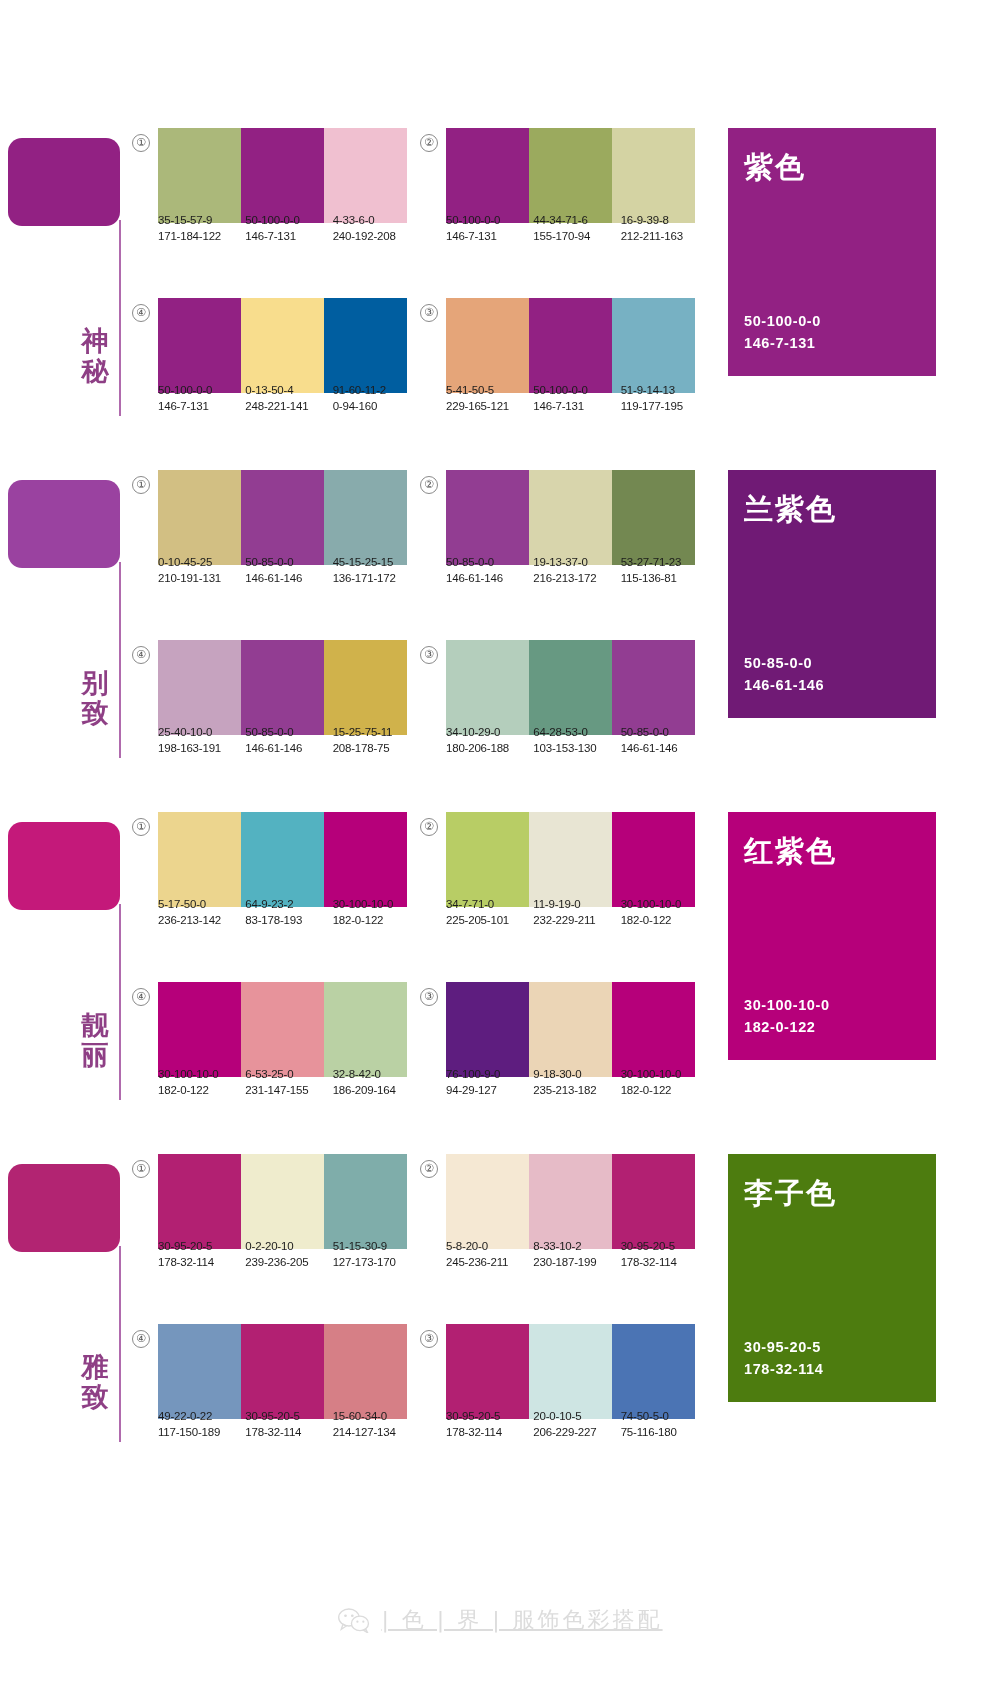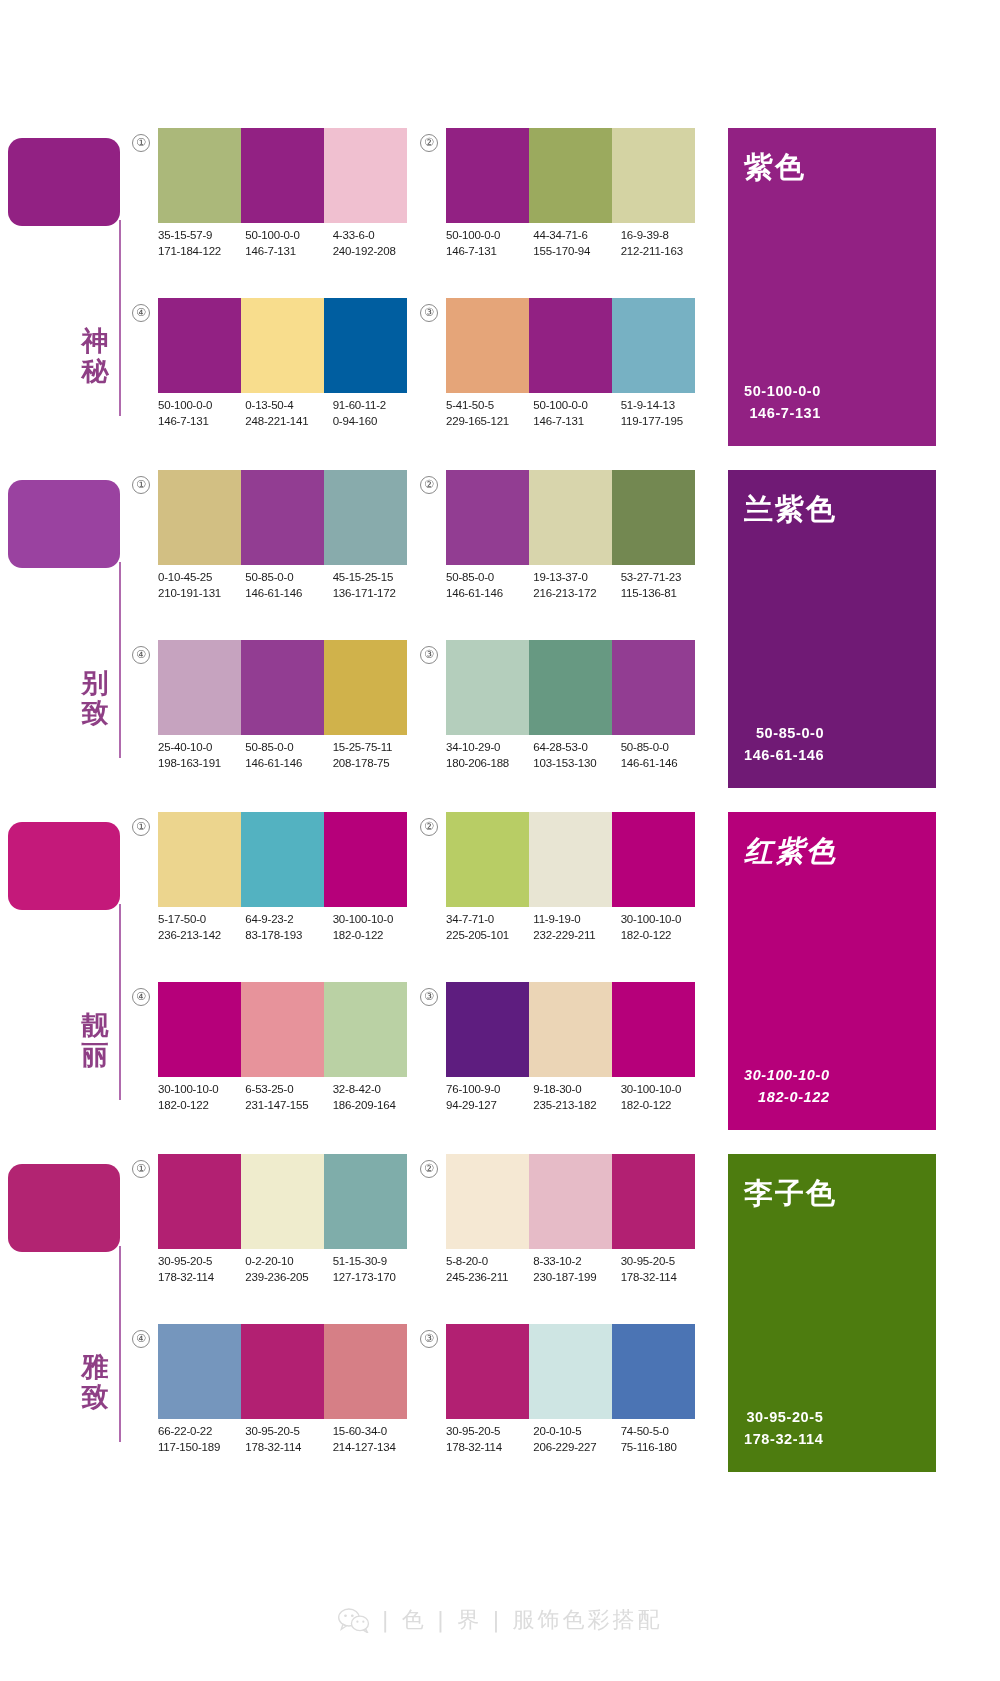--- a/index.html
+++ b/index.html
@@ -61,40 +61,39 @@
     font-family: "DejaVu Sans", sans-serif;
   }
   .swatches {
     position: absolute; left: 26px; top: 0;
     width: 249px; height: 95px;
     display: flex;
   }
   .swatches > div { flex: 1 1 33.333%; height: 100%; }
 
   .labels {
-    position: absolute; left: 26px; top: 99px;
+    position: absolute; left: 26px; top: 84px;
     width: 262px;
     display: flex;
   }
   .labels > div { flex: 1 1 33.333%; }
   .labels .cmyk, .labels .rgb {
     font-size: 11.5px;
     line-height: 16px;
     color: #1c1c1c;
     white-space: nowrap;
     font-family: "Liberation Sans", sans-serif;
     letter-spacing: -0.2px;
   }
 
   
   .card {
     position: absolute; left: 728px; top: 8px;
-    width: 208px; height: 318px;
+    width: 208px; height: 248px;
     color: #ffffff;
-    text-align: right;
   }
   .card .cname {
     position: absolute; left: 16px; top: 20px;
     font-size: 29px; font-weight: 700;
     letter-spacing: 2px;
     font-family: "DejaVu Sans", sans-serif;
   }
   .card .cvals {
     position: absolute; left: 16px; bottom: 22px;
     font-size: 14.5px; font-weight: 700;
@@ -109,20 +108,21 @@
     width: 1000px;
     display: flex; align-items: center; justify-content: center;
     gap: 10px;
     color: #d8d8d8;
   }
   #footer .wxicon { width: 34px; height: 26px; }
   #footer .ftext {
     font-size: 22px; letter-spacing: 3px;
     color: #dcdcdc;
     font-family: "DejaVu Sans", sans-serif;
+    text-decoration: underline;
   }
 </style>
 </head>
 <body>
 
 <div id="sheet">
     <div class="group g0">
       <div class="chip" style="background: rgb(146, 33, 131);"></div>
       <div class="vrule"></div>
       <div class="mood">
@@ -416,21 +416,21 @@
           <div>
             <div class="cmyk">9-18-30-0</div>
             <div class="rgb">235-213-182</div>
           </div>
           <div>
             <div class="cmyk">30-100-10-0</div>
             <div class="rgb">182-0-122</div>
           </div>
         </div>
       </div>
-      <div class="card" style="background: rgb(182, 0, 122); font-style: italic;">
+      <div class="card" style="background: rgb(182, 0, 122);">
         <div class="cname">红紫色</div>
         <div class="cvals">
           <div>30-100-10-0</div>
           <div>182-0-122</div>
         </div>
       </div>
     </div>
     <div class="group g3">
       <div class="chip" style="background: rgb(178, 36, 114);"></div>
       <div class="vrule"></div>
@@ -484,21 +484,21 @@
       </div>
       <div class="prow r-bot c-left">
         <div class="idx">④</div>
         <div class="swatches">
           <div style="background: rgb(117, 150, 189);"></div>
           <div style="background: rgb(178, 32, 114);"></div>
           <div style="background: rgb(214, 127, 134);"></div>
         </div>
         <div class="labels">
           <div>
-            <div class="cmyk">66-22-0-22</div>
+            <div class="cmyk">49-22-0-22</div>
             <div class="rgb">117-150-189</div>
           </div>
           <div>
             <div class="cmyk">30-95-20-5</div>
             <div class="rgb">178-32-114</div>
           </div>
           <div>
             <div class="cmyk">15-60-34-0</div>
             <div class="rgb">214-127-134</div>
           </div>

